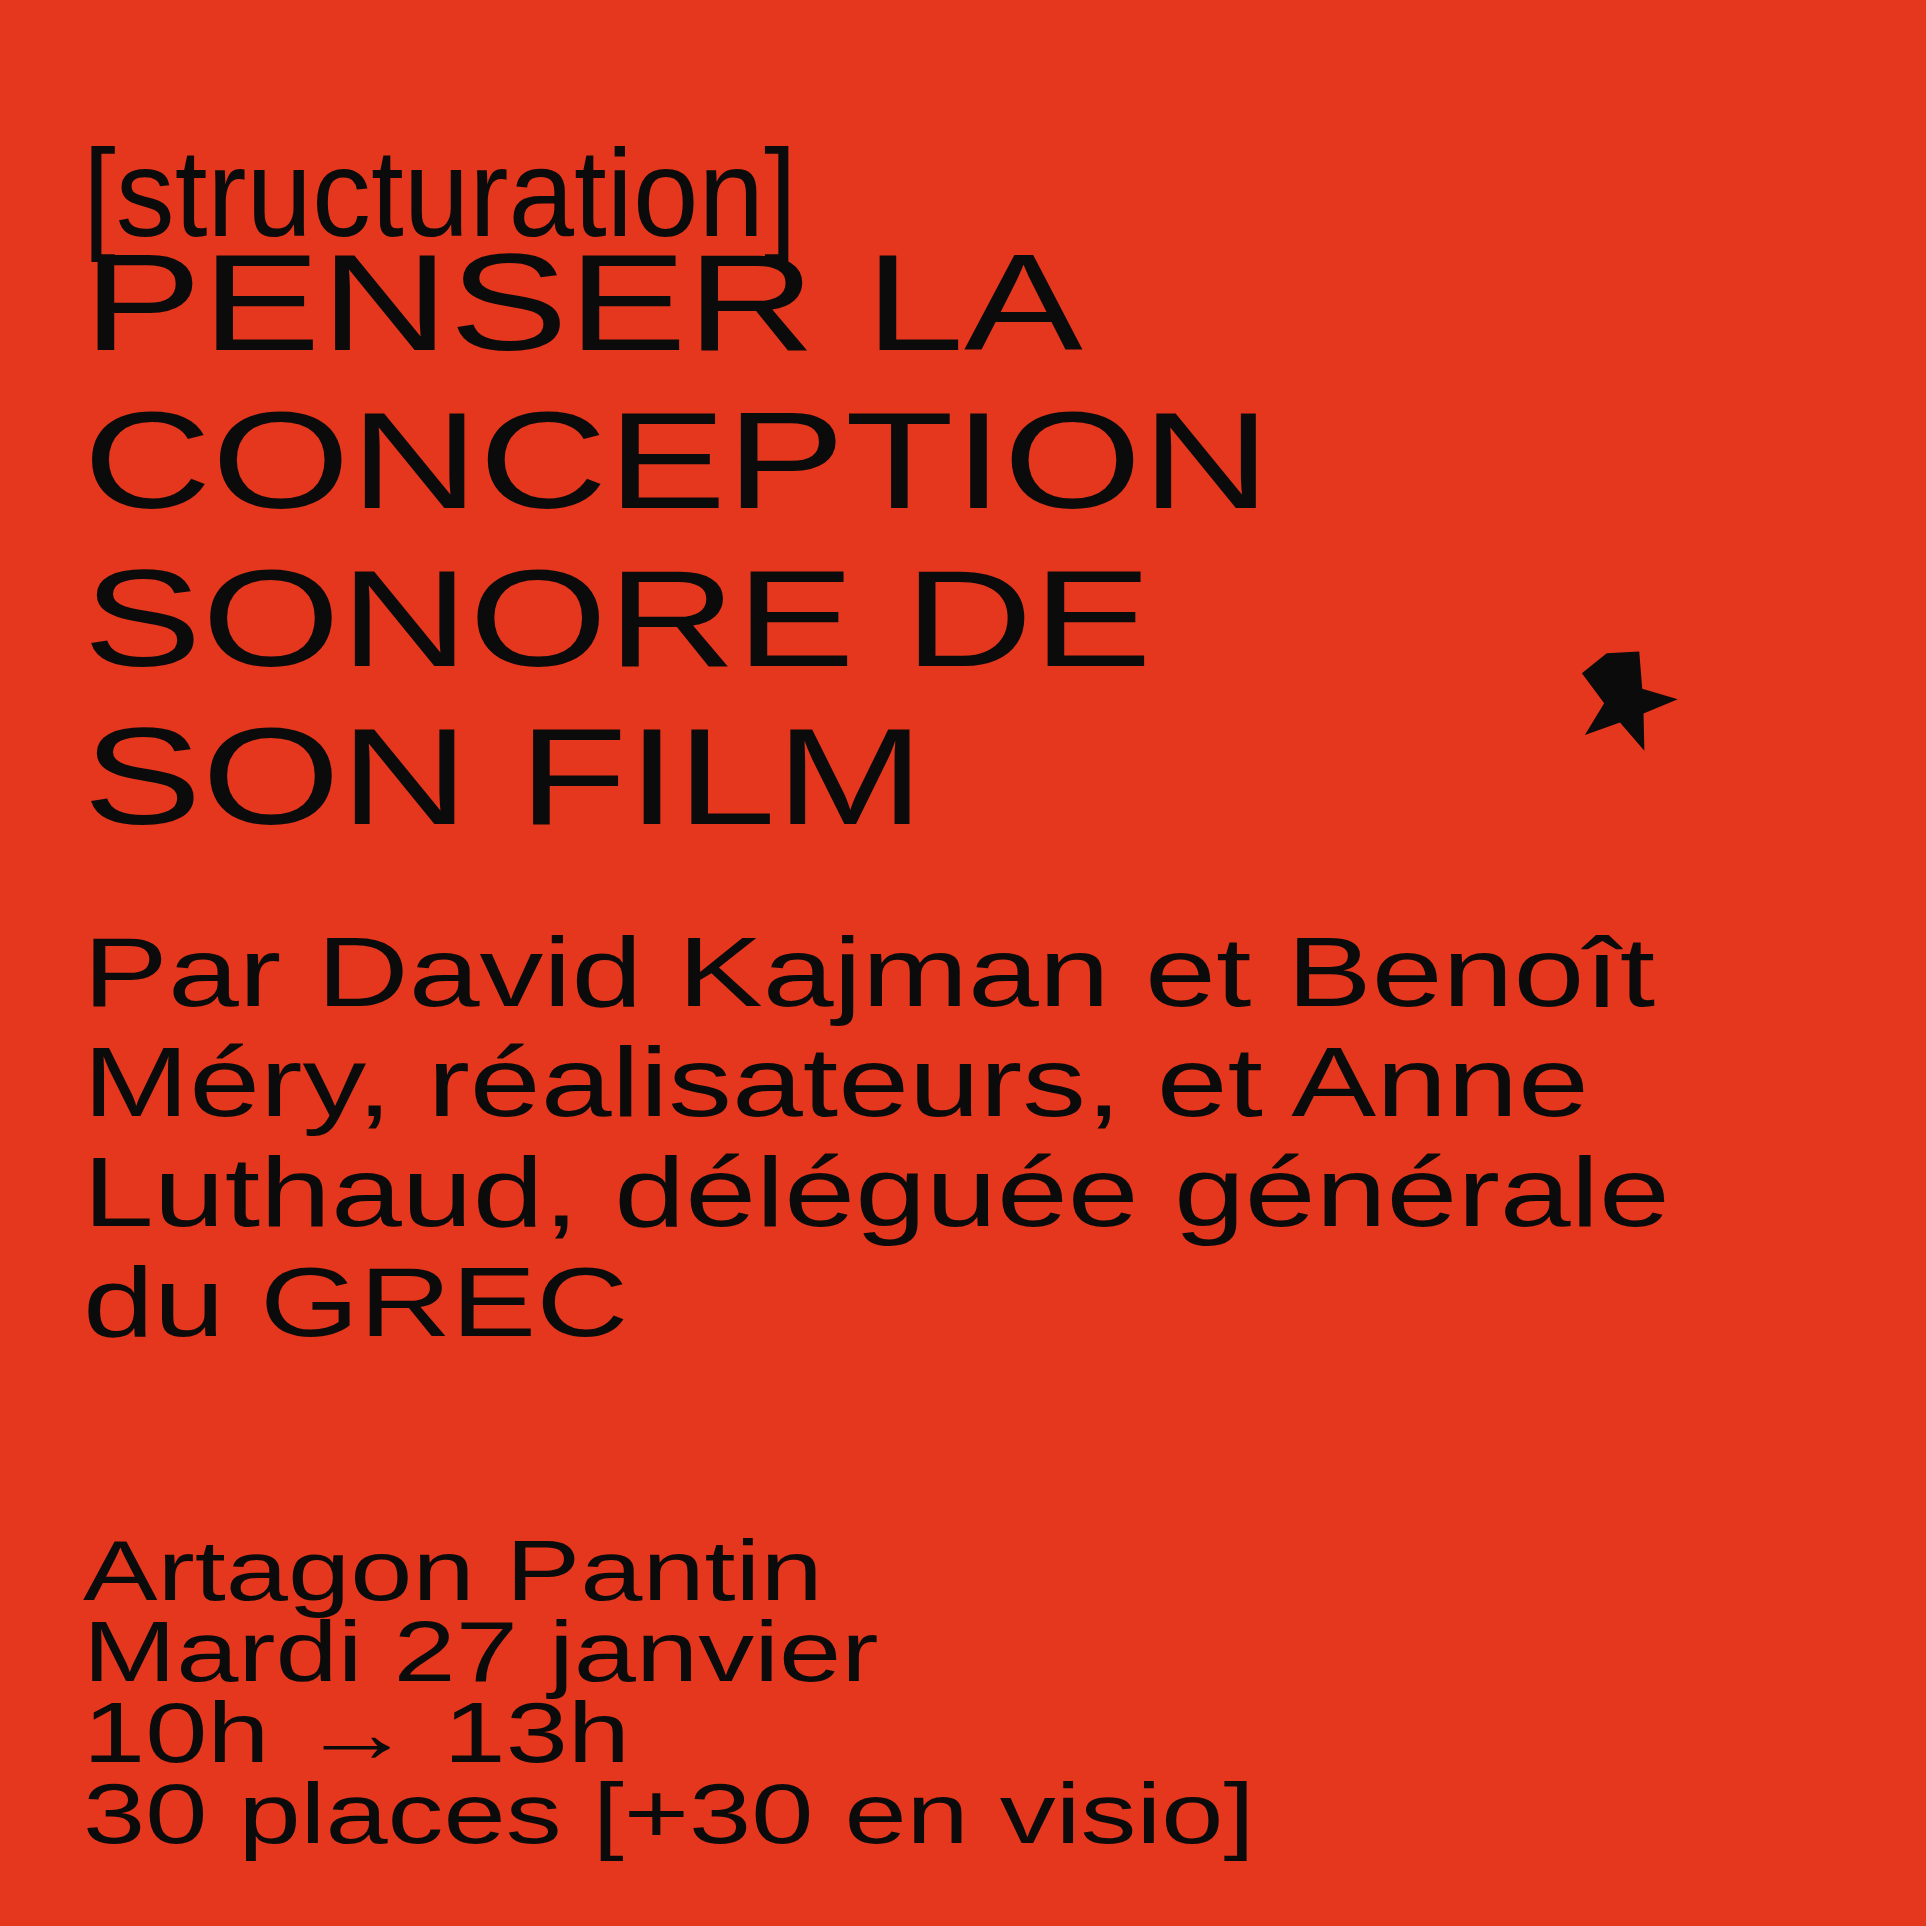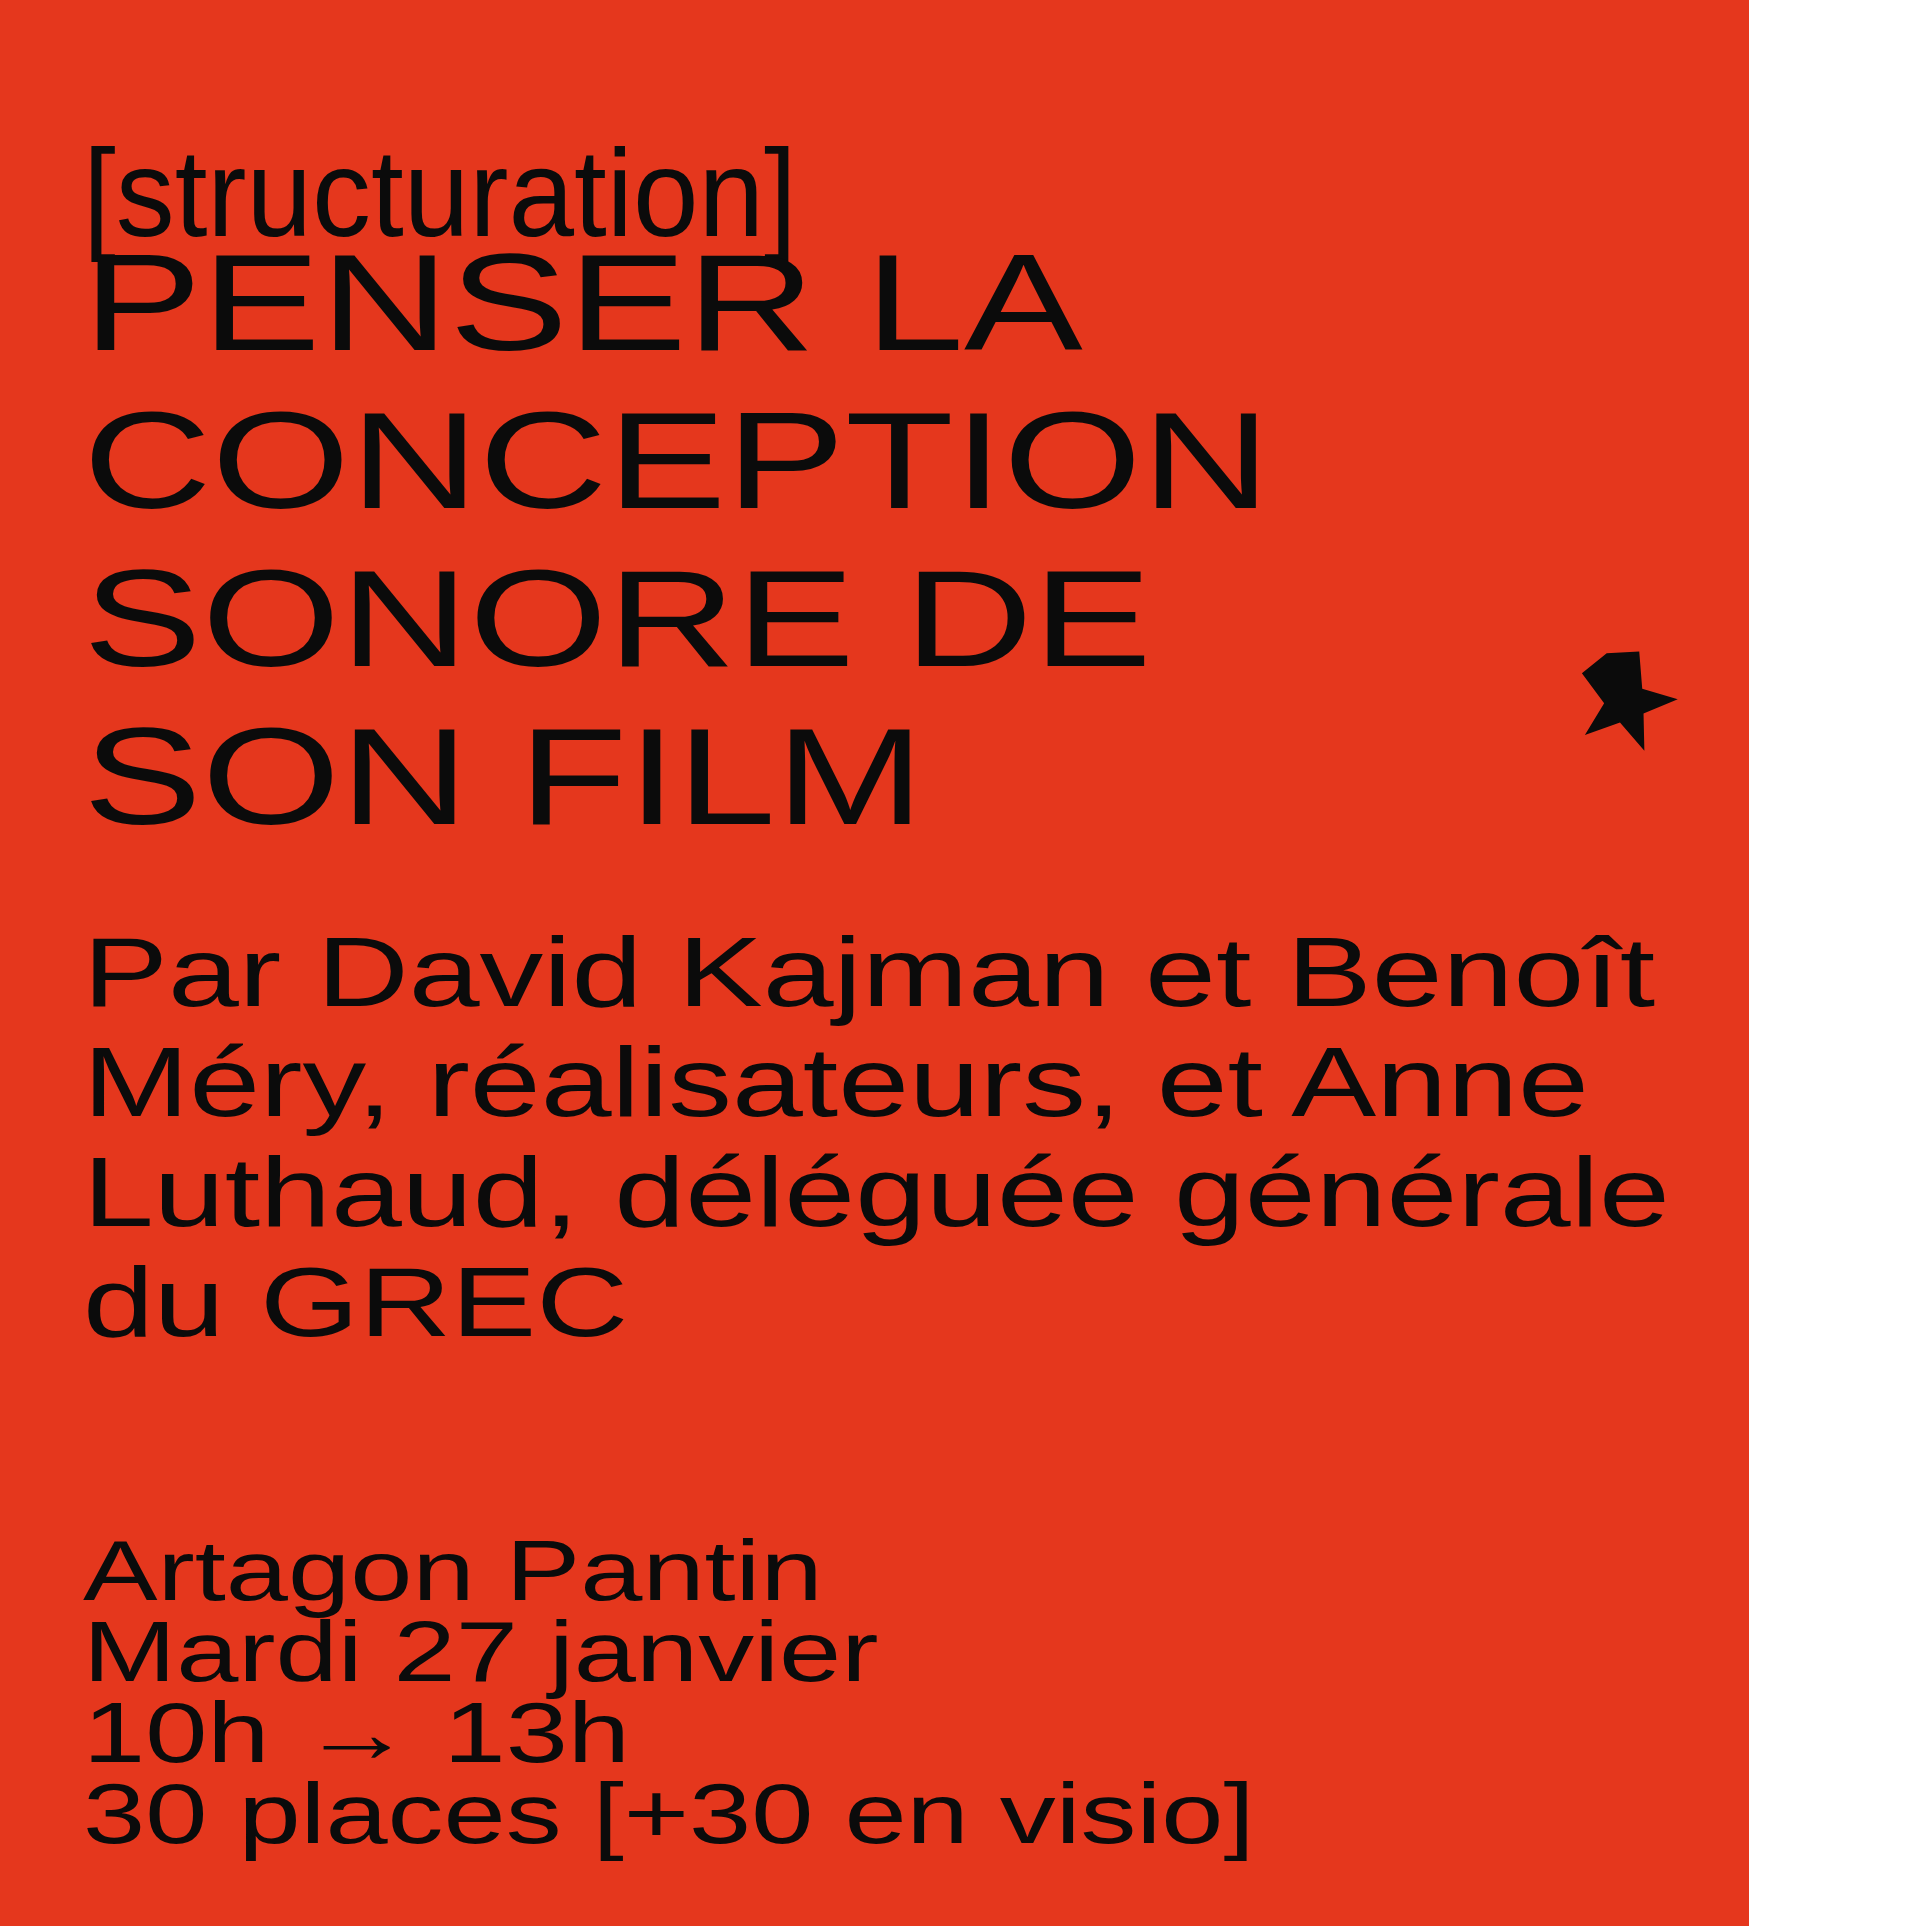--- a/index.html
+++ b/index.html
@@ -2,21 +2,21 @@
 <html style="font-size:6.8px"><head>
 <meta charset="utf-8">
 <style>
   html, body { margin: 0; padding: 0; }
   body {
     width: 1926px; height: 1926px;
     font-family: "Liberation Sans", sans-serif;
   }
   .poster {
     position: relative;
-    width: 1749px; height: 1926px;
+    width: 1926px; height: 1926px;
     background: #E5371D;
     color: #0B0B0B;
     overflow: hidden;
   }
   .block {
     position: absolute;
     left: 83px;
     transform-origin: 0 0;
     white-space: nowrap;
   }

